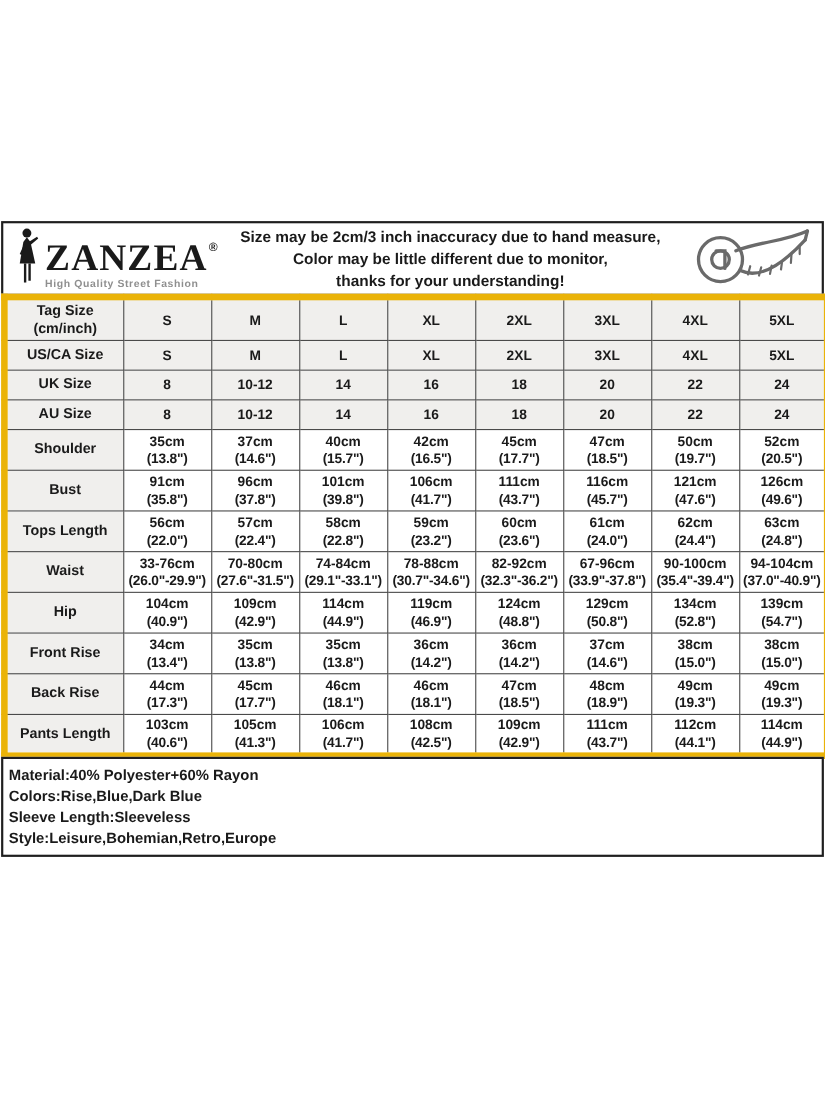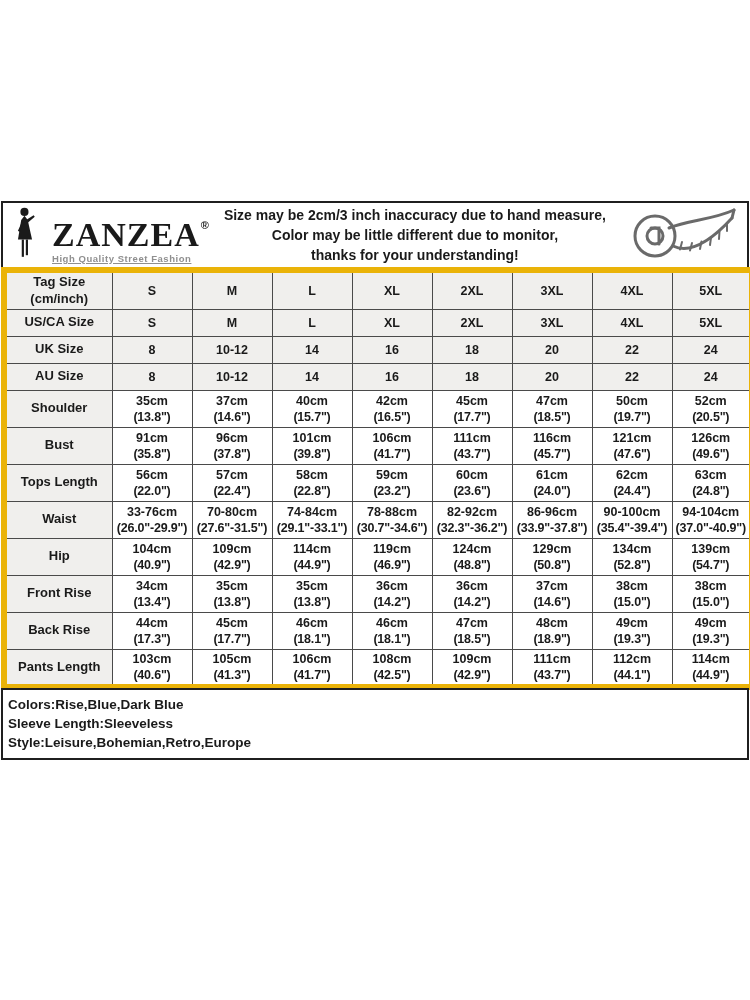--- a/index.html
+++ b/index.html
@@ -8,32 +8,32 @@
     font-family:"Liberation Sans", sans-serif;color:#1a1a1a;
     -webkit-font-smoothing:antialiased;
   }
   .sheet{width:748px;margin:201px auto 0;}
 
   
   .header-box{
     display:flex;align-items:center;box-sizing:border-box;
     height:68px;border:2px solid #1f1f1f;background:#fff;
   }
-  .logo{display:flex;align-items:flex-end;gap:14px;padding-left:9px;flex:0 0 168px;}
+  .logo{display:flex;align-items:flex-end;gap:3px;padding-left:9px;flex:0 0 168px;}
   .logo-figure{flex:0 0 auto;}
   .logo-text{display:flex;flex-direction:column;line-height:1;}
   .brand-row{display:flex;align-items:flex-start;}
   .brand{
     font-family:"Liberation Serif", serif;font-weight:bold;
     font-size:34px;letter-spacing:1px;line-height:0.9;
   }
   .reg{font-size:11px;font-weight:bold;margin-left:1px;line-height:1;}
   .tagline{
     font-size:9.5px;font-weight:bold;color:#8f8f8f;
-    letter-spacing:0.55px;margin-top:3px;white-space:nowrap;text-decoration:underline;
+    letter-spacing:0.55px;margin-top:3px;white-space:nowrap;
   }
   .note{flex:1;text-align:center;font-weight:bold;font-size:14px;line-height:20px;}
   .tape{flex:0 0 126px;display:flex;justify-content:center;align-items:center;}
 
   
   table.size-table{
     width:748px;table-layout:fixed;border-collapse:collapse;
     margin-top:-2px;border:6px solid #eab308;background:#fff;
   }
   .size-table th,.size-table td{
@@ -282,21 +282,21 @@
           </td>
           <td>
             <div class="cm">78-88cm</div>
             <div class="inch">(30.7"-34.6")</div>
           </td>
           <td>
             <div class="cm">82-92cm</div>
             <div class="inch">(32.3"-36.2")</div>
           </td>
           <td>
-            <div class="cm">86-96cm</div>
+            <div class="cm">67-96cm</div>
             <div class="inch">(33.9"-37.8")</div>
           </td>
           <td>
             <div class="cm">90-100cm</div>
             <div class="inch">(35.4"-39.4")</div>
           </td>
           <td>
             <div class="cm">94-104cm</div>
             <div class="inch">(37.0"-40.9")</div>
           </td>
@@ -438,18 +438,19 @@
           </td>
           <td>
             <div class="cm">114cm</div>
             <div class="inch">(44.9")</div>
           </td>
         </tr>
       </tbody>
   </table>
 
   <div class="details-box">
+      <div>Material:40% Polyester+60% Rayon</div>
       <div>Colors:Rise,Blue,Dark Blue</div>
       <div>Sleeve Length:Sleeveless</div>
       <div>Style:Leisure,Bohemian,Retro,Europe</div>
     </div>
 
 </div>
 
 </body></html>

